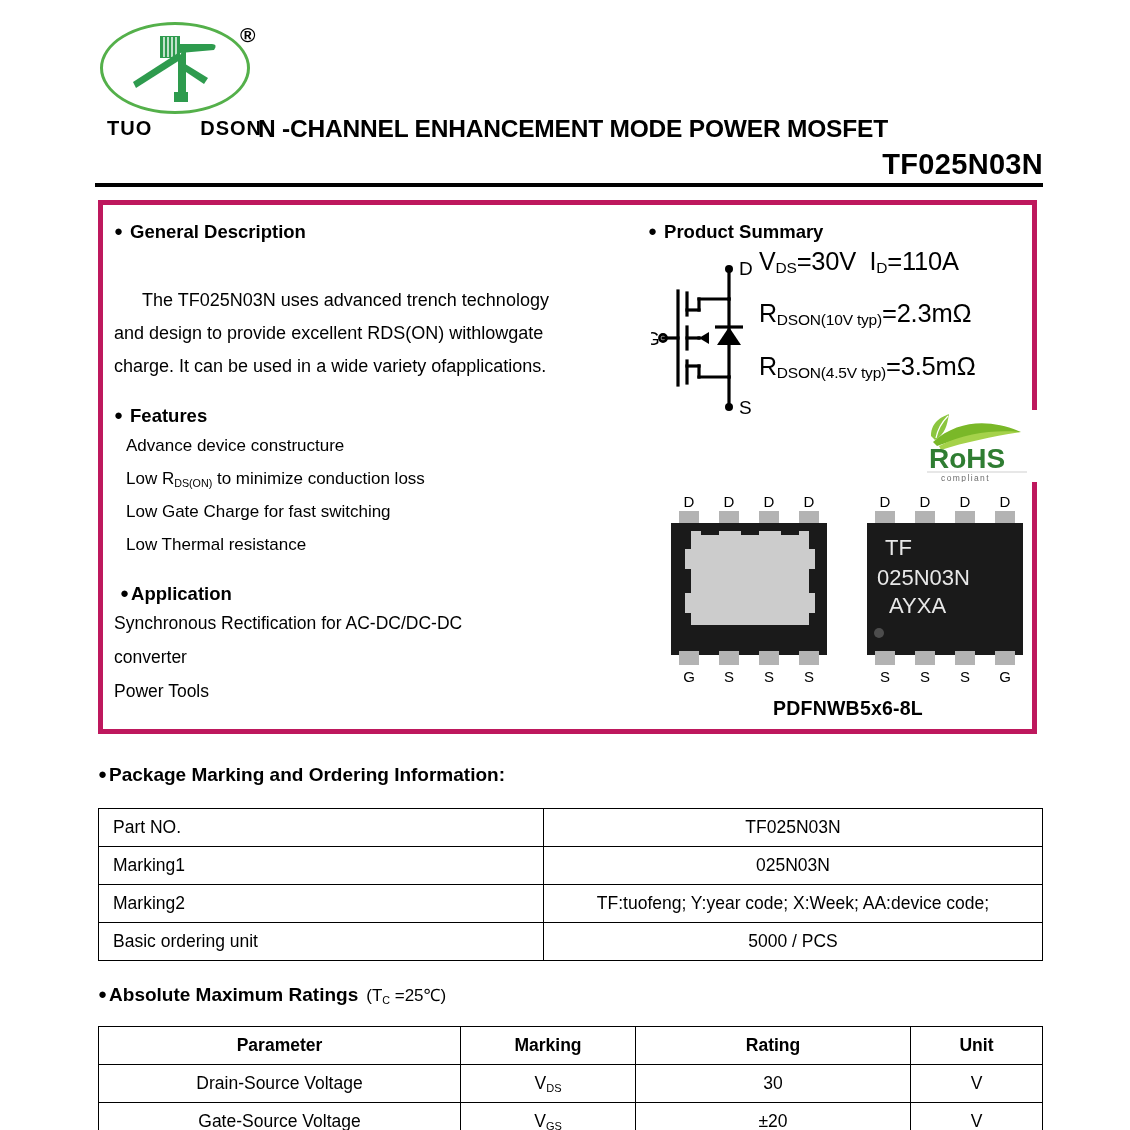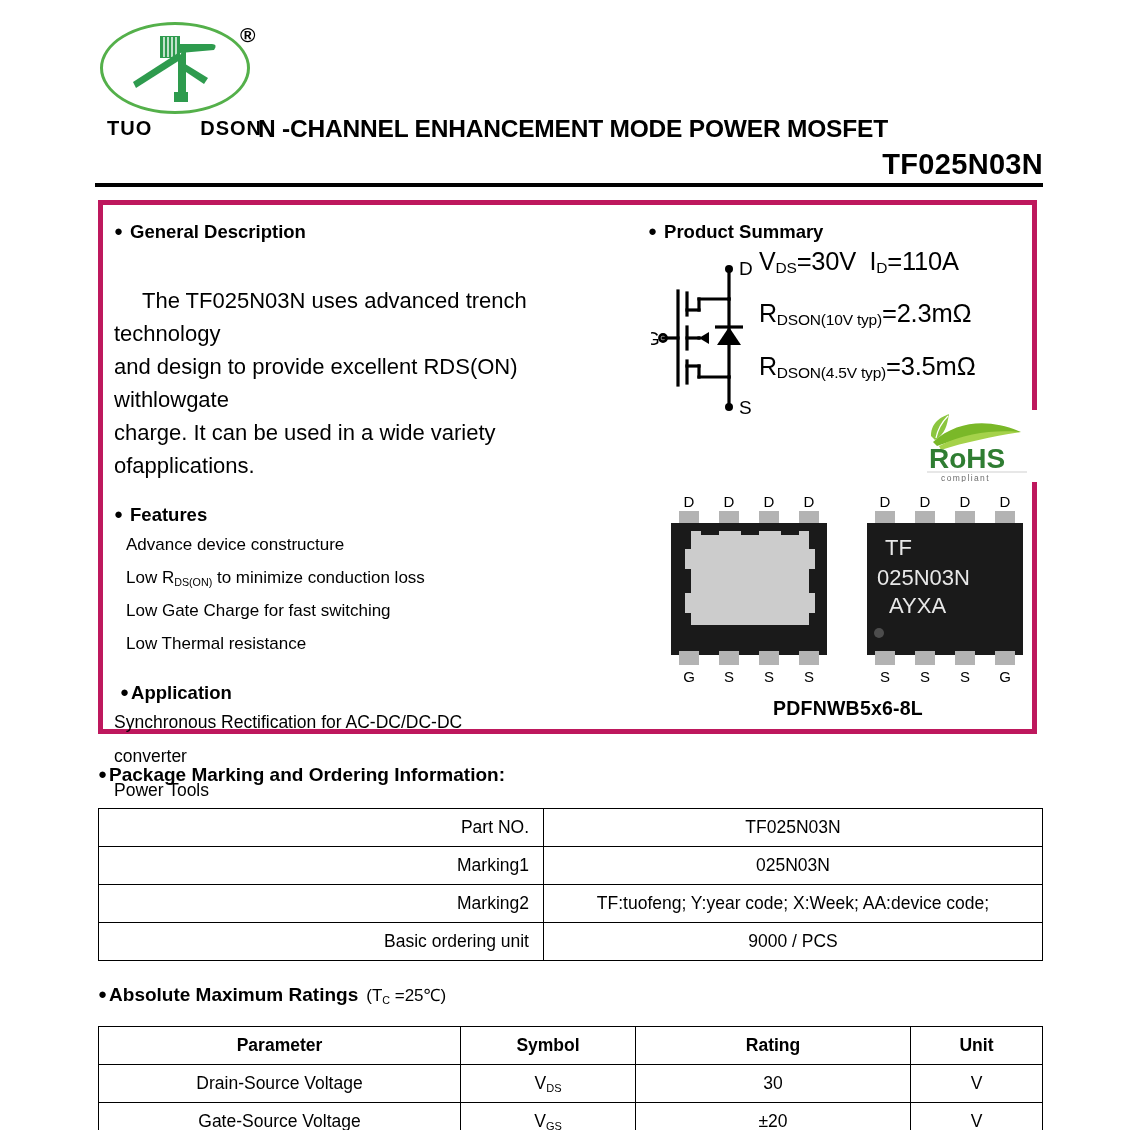--- a/index.html
+++ b/index.html
@@ -110,21 +110,21 @@
   .bullet-dot.tight { margin-right: 2px; }
 
   
   #left-col {
     position: absolute;
     left: 11px; top: 16px;
     width: 510px;
   }
   #gen-desc-head { margin: 0 0 6px 0; }
   #gen-desc-body {
-    font-size: 22px;
+    font-size: 18px;
     line-height: 33px;
     margin-top: 41px;
   }
   #gen-desc-body .indent { display: inline-block; width: 28px; }
 
   #features-head { margin: 22px 0 2px 0; }
   .feat-line {
     font-size: 17px;
     line-height: 33px;
     padding-left: 12px;
@@ -227,21 +227,21 @@
     height: 38px;
     padding: 0 14px;
     box-sizing: border-box;
   }
   table.dtable th { font-weight: bold; }
 
   #order-table {
     left: 98px; top: 808px;
     width: 944px;
   }
-  #order-table td.lab { text-align: right; }
+  #order-table td.lab { text-align: left; }
   #order-table td.val { text-align: center; }
 
   #amr-table {
     left: 98px; top: 1026px;
     width: 944px;
   }
   #amr-table th.c, #amr-table td.c { text-align: center; }
   #amr-table th.l, #amr-table td.l { text-align: center; }
 </style>
 </head>
@@ -452,40 +452,40 @@
     <tr>
       <td class="lab">Marking1</td>
       <td class="val">025N03N</td>
     </tr>
     <tr>
       <td class="lab">Marking2</td>
       <td class="val">TF:tuofeng; Y:year code; X:Week; AA:device code;</td>
     </tr>
     <tr>
       <td class="lab">Basic ordering unit</td>
-      <td class="val">9000 / PCS</td>
+      <td class="val">5000 / PCS</td>
     </tr>
   </tbody>
 </table>
 
 <div id="amr-head">
   <span class="bullet-dot tight">●</span><span>Absolute Maximum Ratings</span><span class="cond"><span>(T</span><sub>C</sub><span> =25℃)</span></span>
 </div>
 
 <table id="amr-table" class="dtable">
   <colgroup>
       <col style="width:362px">
       <col style="width:175px">
       <col style="width:275px">
       <col style="width:132px">
     </colgroup>
   <thead>
     <tr>
       <th class="l">Parameter</th>
-      <th class="c">Symbol</th>
+      <th class="c">Marking</th>
       <th class="c">Rating</th>
       <th class="c">Unit</th>
     </tr>
   </thead>
   <tbody>
     <tr>
       <td class="l">Drain-Source Voltage</td>
       <td class="c"><span>V</span><sub>DS</sub></td>
       <td class="c">30</td>
       <td class="c">V</td>

